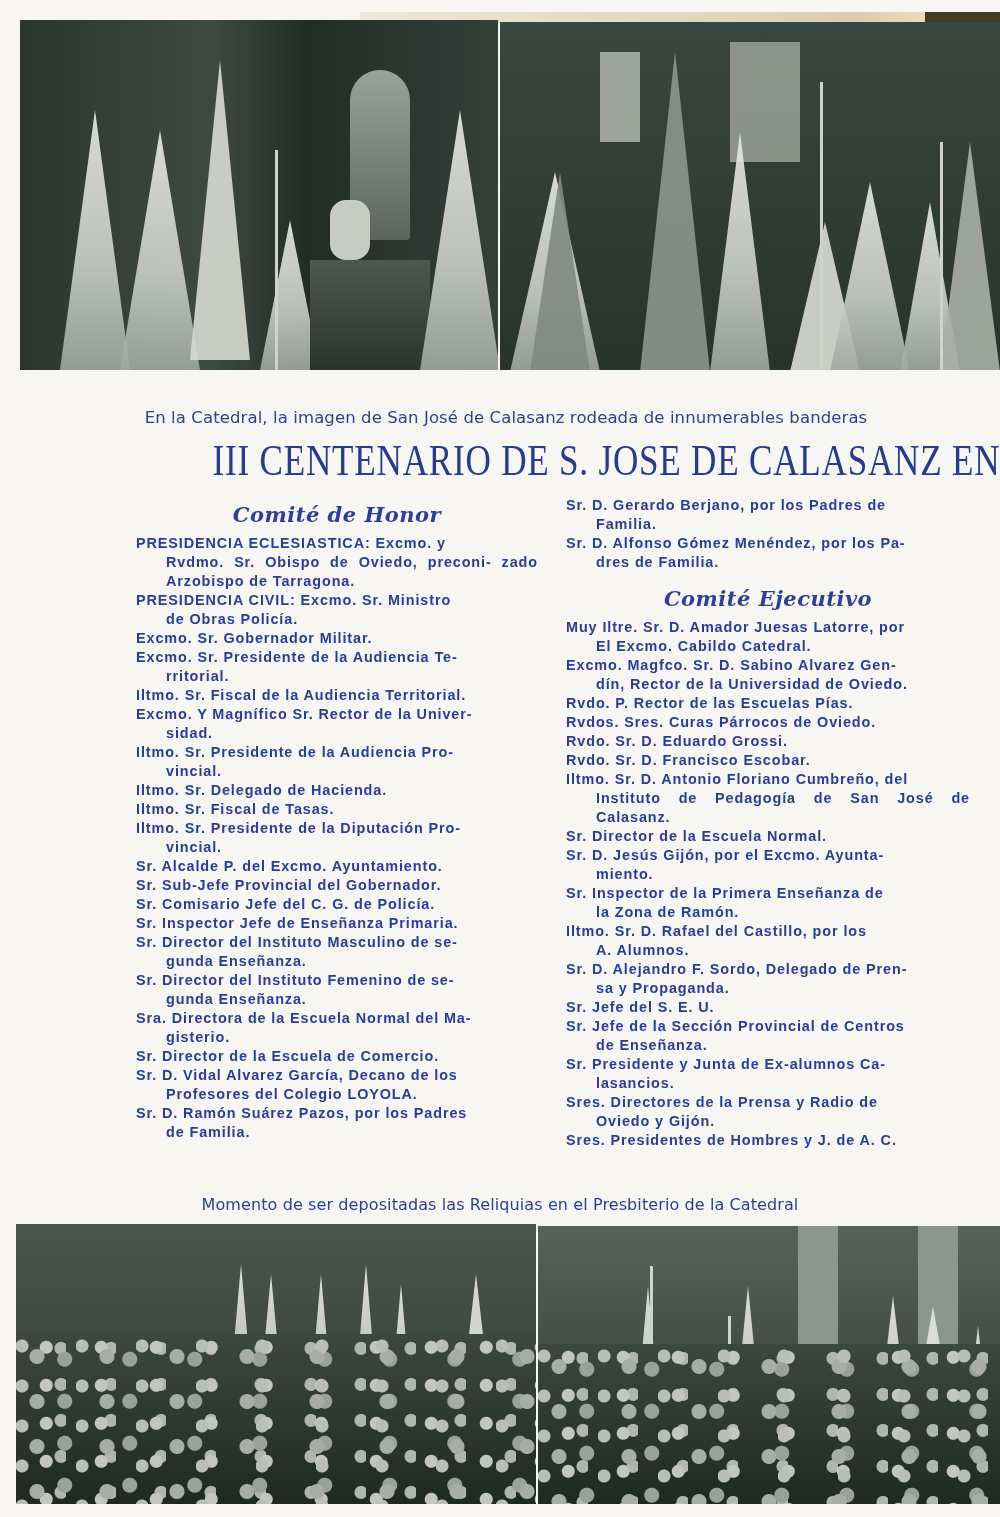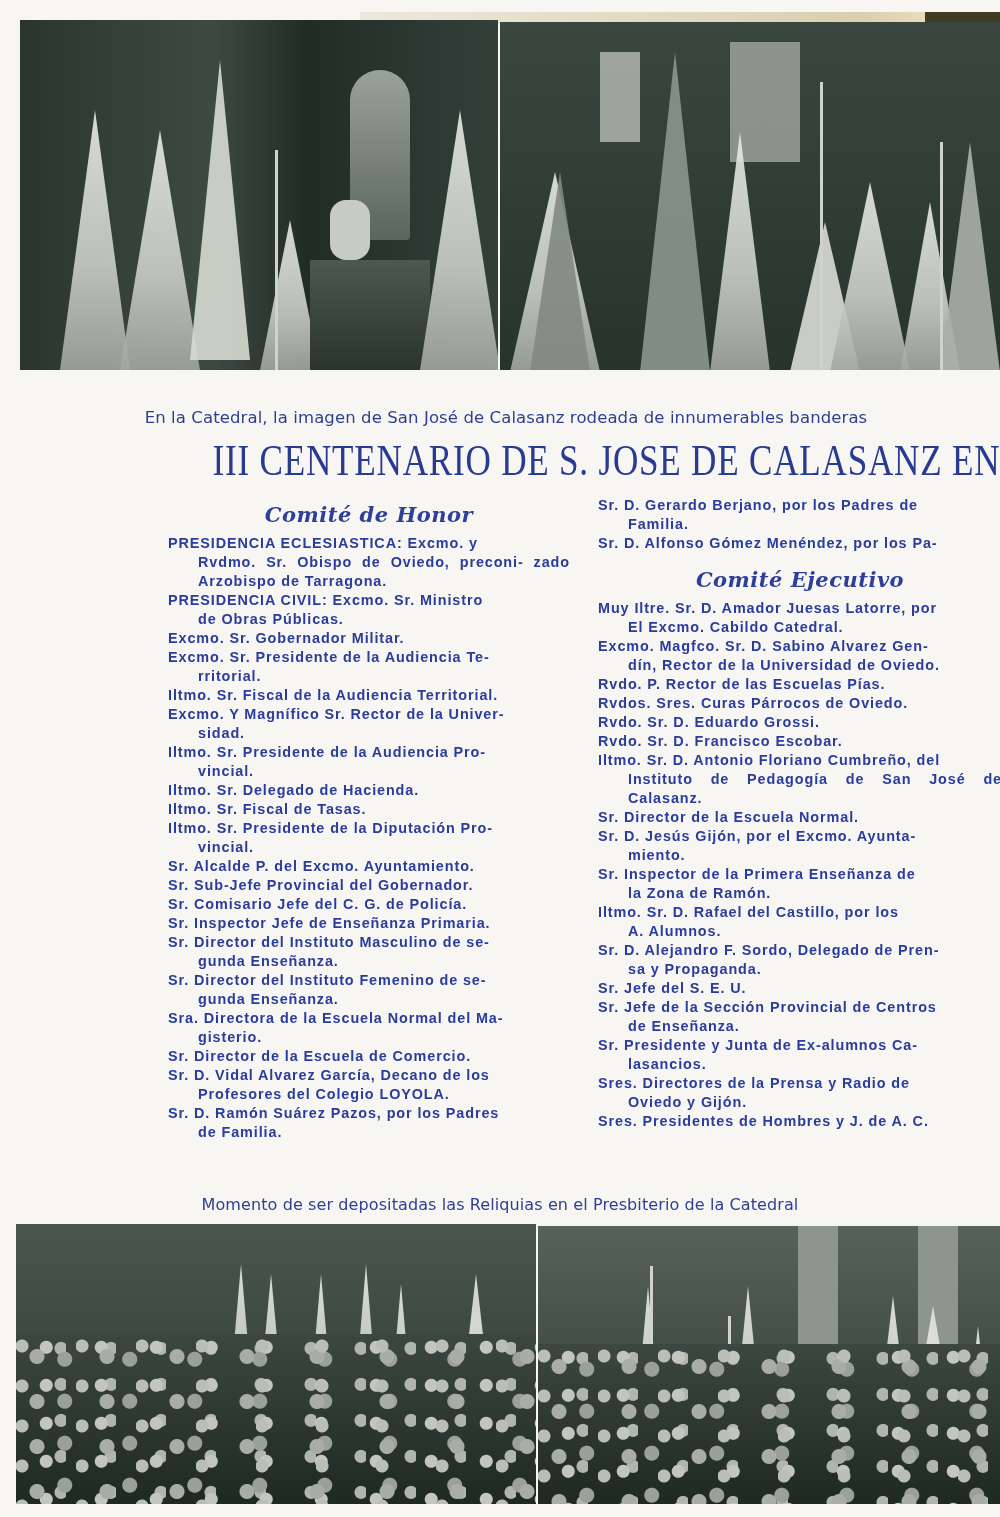--- a/index.html
+++ b/index.html
@@ -43,21 +43,21 @@
   }
   .main-title {
     position: absolute; top: 436px; left: 118px; width: 860px; text-align: center;
     color: #283a92; font-family: "Liberation Serif", serif; font-size: 45px;
     transform: scaleX(0.78); transform-origin: center; white-space: nowrap;
     letter-spacing: 1px; line-height: 48px;
   }
   .col {
     position: absolute; color: #2a3c9c;
     font-family: "Liberation Sans", sans-serif; font-weight: bold;
-    font-size: 14.4px; line-height: 19px; letter-spacing: 0.9px; margin-left: 32px;
+    font-size: 14.4px; line-height: 19px; letter-spacing: 0.9px;
   }
   .col-left { left: 136px; top: 500px; width: 402px; }
   .col-right { left: 566px; top: 496px; width: 404px; }
   .section-heading {
     font-family: "DejaVu Serif", serif; font-style: italic; font-weight: bold;
     font-size: 21px; text-align: center; color: #2d3f9a; line-height: 30px;
     margin-bottom: 4px; letter-spacing: 0.5px;
   }
   .entry { text-align: justify; text-align-last: left; }
   .entry .cont { display:block; padding-left: 30px; }
@@ -98,21 +98,21 @@
 </div>
 
 <div class="caption" style="top:408px;margin-left:6px;">En la Catedral, la imagen de San José de Calasanz rodeada de innumerables banderas</div>
 
 <div class="main-title">III CENTENARIO DE S. JOSE DE CALASANZ EN OVIEDO</div>
 
 <div class="col col-left">
   <div class="section-heading">Comité de Honor</div>
   <div id="honor-list">
       <div class="entry"><span>PRESIDENCIA ECLESIASTICA: Excmo. y</span><span class="cont">Rvdmo. Sr. Obispo de Oviedo, preconi- zado Arzobispo de Tarragona.</span></div>
-      <div class="entry"><span>PRESIDENCIA CIVIL: Excmo. Sr. Ministro</span><span class="cont">de Obras Públicas.</span></div>
+      <div class="entry"><span>PRESIDENCIA CIVIL: Excmo. Sr. Ministro</span><span class="cont">de Obras Policía.</span></div>
       <div class="entry"><span>Excmo. Sr. Gobernador Militar.</span></div>
       <div class="entry"><span>Excmo. Sr. Presidente de la Audiencia Te-</span><span class="cont">rritorial.</span></div>
       <div class="entry"><span>Iltmo. Sr. Fiscal de la Audiencia Territorial.</span></div>
       <div class="entry"><span>Excmo. Y Magnífico Sr. Rector de la Univer-</span><span class="cont">sidad.</span></div>
       <div class="entry"><span>Iltmo. Sr. Presidente de la Audiencia Pro-</span><span class="cont">vincial.</span></div>
       <div class="entry"><span>Iltmo. Sr. Delegado de Hacienda.</span></div>
       <div class="entry"><span>Iltmo. Sr. Fiscal de Tasas.</span></div>
       <div class="entry"><span>Iltmo. Sr. Presidente de la Diputación Pro-</span><span class="cont">vincial.</span></div>
       <div class="entry"><span>Sr. Alcalde P. del Excmo. Ayuntamiento.</span></div>
       <div class="entry"><span>Sr. Sub-Jefe Provincial del Gobernador.</span></div>
@@ -123,21 +123,21 @@
       <div class="entry"><span>Sra. Directora de la Escuela Normal del Ma-</span><span class="cont">gisterio.</span></div>
       <div class="entry"><span>Sr. Director de la Escuela de Comercio.</span></div>
       <div class="entry"><span>Sr. D. Vidal Alvarez García, Decano de los</span><span class="cont">Profesores del Colegio LOYOLA.</span></div>
       <div class="entry"><span>Sr. D. Ramón Suárez Pazos, por los Padres</span><span class="cont">de Familia.</span></div>
     </div>
 </div>
 
 <div class="col col-right">
   <div id="honor-overflow">
       <div class="entry"><span>Sr. D. Gerardo Berjano, por los Padres de</span><span class="cont">Familia.</span></div>
-      <div class="entry"><span>Sr. D. Alfonso Gómez Menéndez, por los Pa-</span></div>
+      <div class="entry"><span>Sr. D. Alfonso Gómez Menéndez, por los Pa-</span><span class="cont">dres de Familia.</span></div>
     </div>
   <div class="spacer"></div>
   <div class="section-heading">Comité Ejecutivo</div>
   <div id="ejecutivo-list">
       <div class="entry"><span>Muy Iltre. Sr. D. Amador Juesas Latorre, por</span><span class="cont">El Excmo. Cabildo Catedral.</span></div>
       <div class="entry"><span>Excmo. Magfco. Sr. D. Sabino Alvarez Gen-</span><span class="cont">dín, Rector de la Universidad de Oviedo.</span></div>
       <div class="entry"><span>Rvdo. P. Rector de las Escuelas Pías.</span></div>
       <div class="entry"><span>Rvdos. Sres. Curas Párrocos de Oviedo.</span></div>
       <div class="entry"><span>Rvdo. Sr. D. Eduardo Grossi.</span></div>
       <div class="entry"><span>Rvdo. Sr. D. Francisco Escobar.</span></div>

